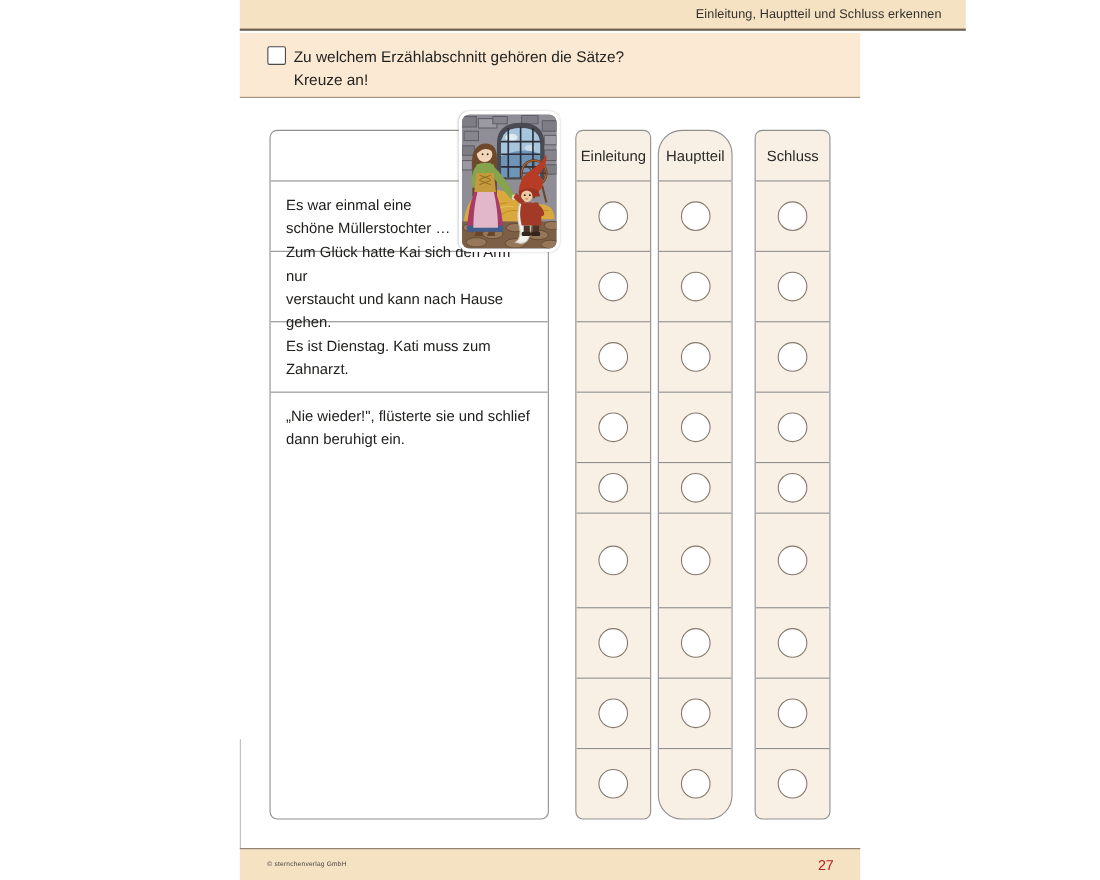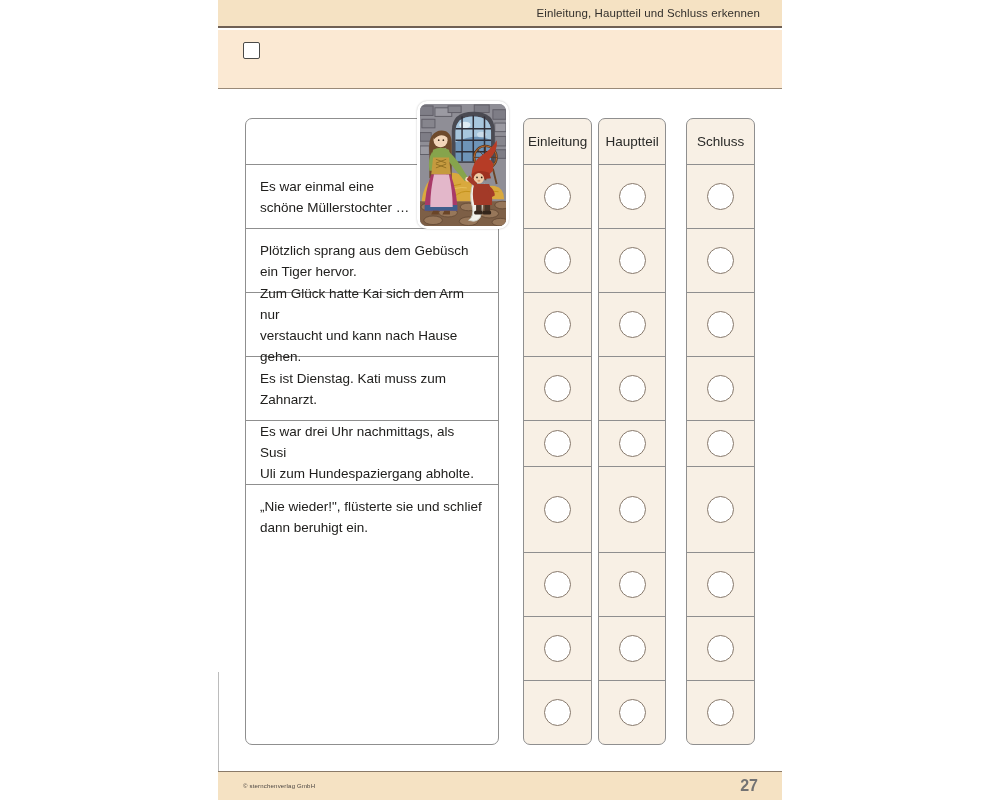--- a/index.html
+++ b/index.html
@@ -11,42 +11,42 @@
     --circle-border:#87796c;
     --text-dark:#21201e;
     --page-bg:#ffffff;
   }
   *{margin:0;padding:0;box-sizing:border-box;}
   html,body{width:1000px;height:800px;background:var(--page-bg);
     font-family:"Liberation Sans",sans-serif;color:var(--text-dark);overflow:hidden;}
   .stage{position:relative;width:1000px;height:800px;background:var(--page-bg);}
 
   
-  .header-bar{position:absolute;left:218px;top:0;width:564px;height:28px;
+  .header-bar{position:absolute;left:218px;top:0;width:660px;height:28px;
     background:var(--header-bar-bg);border-bottom:2px solid var(--rule-dark);
     display:flex;align-items:center;justify-content:flex-end;padding-right:22px;}
   .header-bar .title{font-size:11.5px;color:#33302c;letter-spacing:.1px;}
 
   
   .instruction{position:absolute;left:218px;top:30px;width:564px;height:59px;
     background:var(--instruction-bg);border-bottom:1px solid #9a8a78;
     padding:11px 0 0 25px;}
   .instruction-row{display:flex;align-items:flex-start;}
   .task-checkbox{width:17px;height:17px;background:#fff;border:1.6px solid #4a4a48;
     border-radius:2px;margin:1px 7px 0 0;flex:0 0 auto;cursor:pointer;}
   .instruction-text{font-size:14px;line-height:21px;color:#232320;white-space:pre-line;}
 
   
   .table-wrap{position:absolute;left:245px;top:118px;width:510px;display:flex;}
   .col{border:1px solid var(--table-border);border-radius:7px;overflow:hidden;background:#fff;}
   .col-sentences{width:271px;margin-right:24px;}
   .col-answer{width:73px;background:var(--cell-bg);}
   .col-answer + .col-answer{margin-left:20px;}
   .col-answer{margin-left:0;}
-  .col-answer:nth-of-type(3){margin-left:6px;}
+  .col-answer:nth-of-type(3){margin-left:6px;border-radius:22px;}
   .cell{display:flex;align-items:center;}
   .cell + .cell{border-top:1px solid var(--table-border);}
   .cell.head{height:45px;justify-content:center;}
   .col-answer .cell.head{font-size:13.5px;color:#2a2a28;}
   .cell.sentence{padding:0 14px;font-size:13.5px;line-height:21px;
     color:var(--text-dark);white-space:pre-line;}
   .cell.answer{justify-content:center;}
   .circle{width:27px;height:27px;border-radius:50%;background:#fff;
     border:1px solid var(--circle-border);cursor:pointer;}
 
@@ -55,53 +55,51 @@
     border:3px solid #fff;border-radius:10px;overflow:hidden;
     box-shadow:0 0 2px rgba(0,0,0,.25);background:#8f8e96;}
   .story-image svg{display:block;width:100%;height:100%;}
 
   
   .footer-bar{position:absolute;left:218px;top:771px;width:564px;height:29px;
     background:var(--header-bar-bg);border-top:1.5px solid #8a7a68;
     display:flex;align-items:center;justify-content:space-between;
     padding:0 24px 0 25px;}
   .copyright{font-size:6px;color:#4a4440;letter-spacing:.2px;}
-  .page-number{font-size:16px;font-weight:700;color:#737373;}
+  .page-number{font-size:13px;font-weight:400;color:#b91c1c;}
 
   
   .edge-line{position:absolute;left:218px;top:672px;width:1px;height:99px;background:#bcbcbc;}
 </style>
 </head>
 <body>
 
 <div class="stage">
 
   <div class="header-bar">
     <span class="title">Einleitung, Hauptteil und Schluss erkennen</span>
   </div>
 
   <div class="instruction">
     <div class="instruction-row">
       <span class="task-checkbox"></span>
+      <span class="instruction-text">Zu welchem Erzählabschnitt gehören die Sätze?
+Kreuze an!</span>
     </div>
   </div>
 
   <div class="table-wrap">
     <div class="col col-sentences" id="col-sentences">
       <div class="cell head"></div>
     <div class="cell sentence" style="height: 64px;">Es war einmal eine
 schöne Müllerstochter …</div>
-        <div class="cell sentence" style="height: 64px;">Plötzlich sprang aus dem Gebüsch
-ein Tiger hervor.</div>
         <div class="cell sentence" style="height: 64px;">Zum Glück hatte Kai sich den Arm nur
 verstaucht und kann nach Hause gehen.</div>
         <div class="cell sentence" style="height: 64px;">Es ist Dienstag. Kati muss zum
 Zahnarzt.</div>
-        <div class="cell sentence" style="height: 64px;">Es war drei Uhr nachmittags, als Susi
-Uli zum Hundespaziergang abholte.</div>
         <div class="cell sentence" style="height: 64px;">„Nie wieder!", flüsterte sie und schlief
 dann beruhigt ein.</div>
       </div>
     <div class="col col-answer" id="col-0">
       <div class="cell head">Einleitung</div>
     <div class="cell answer" style="height: 64px;">
           <span class="circle"></span>
         </div>
         <div class="cell answer" style="height: 64px;">
           <span class="circle"></span>

